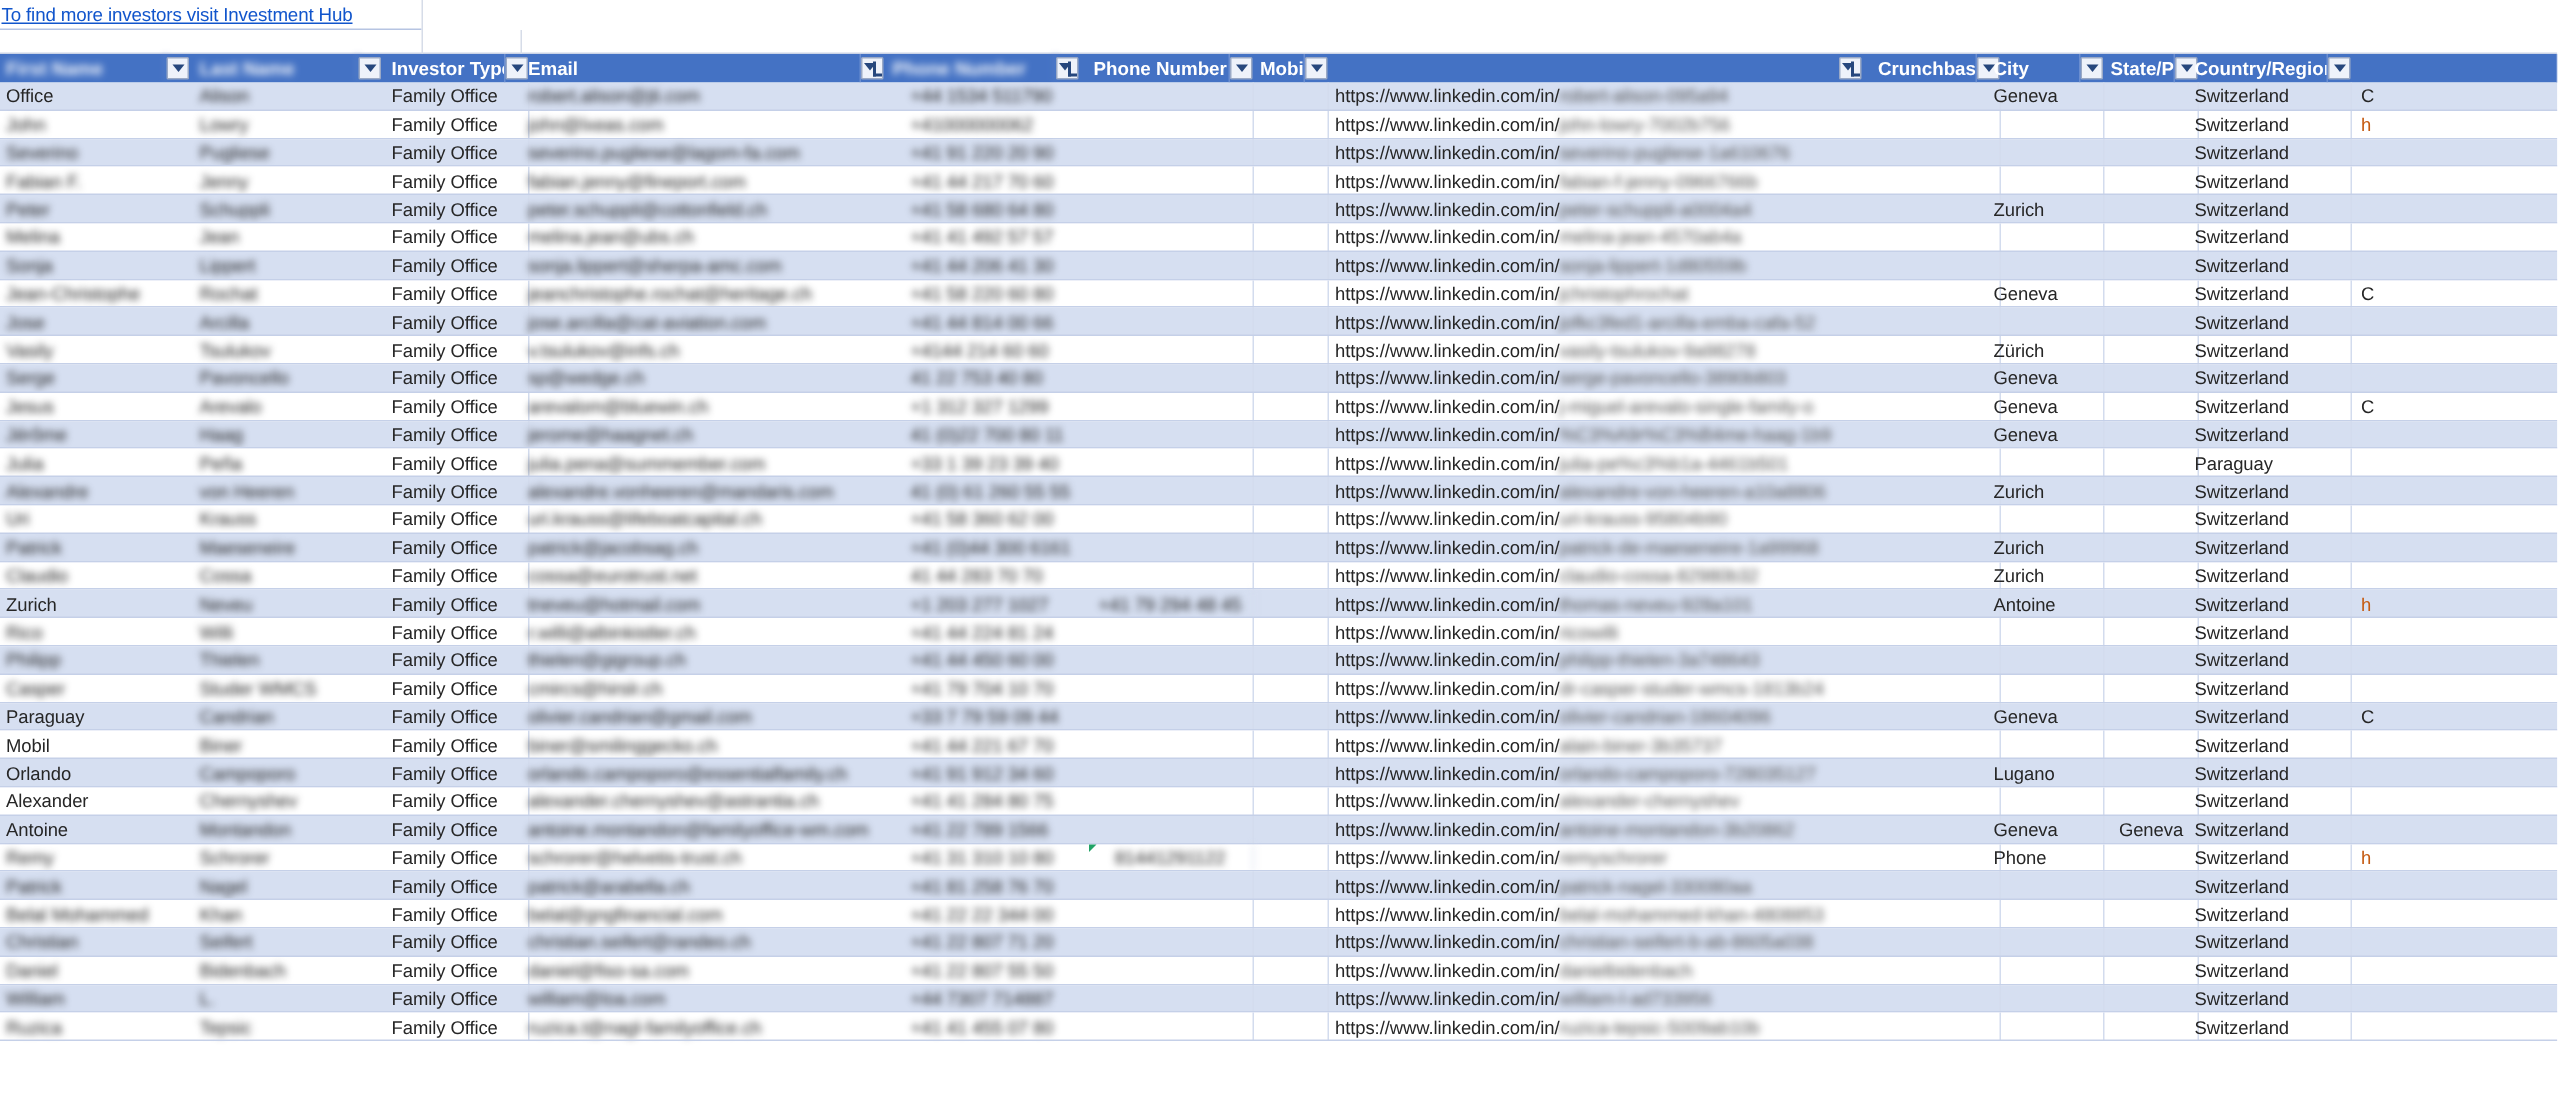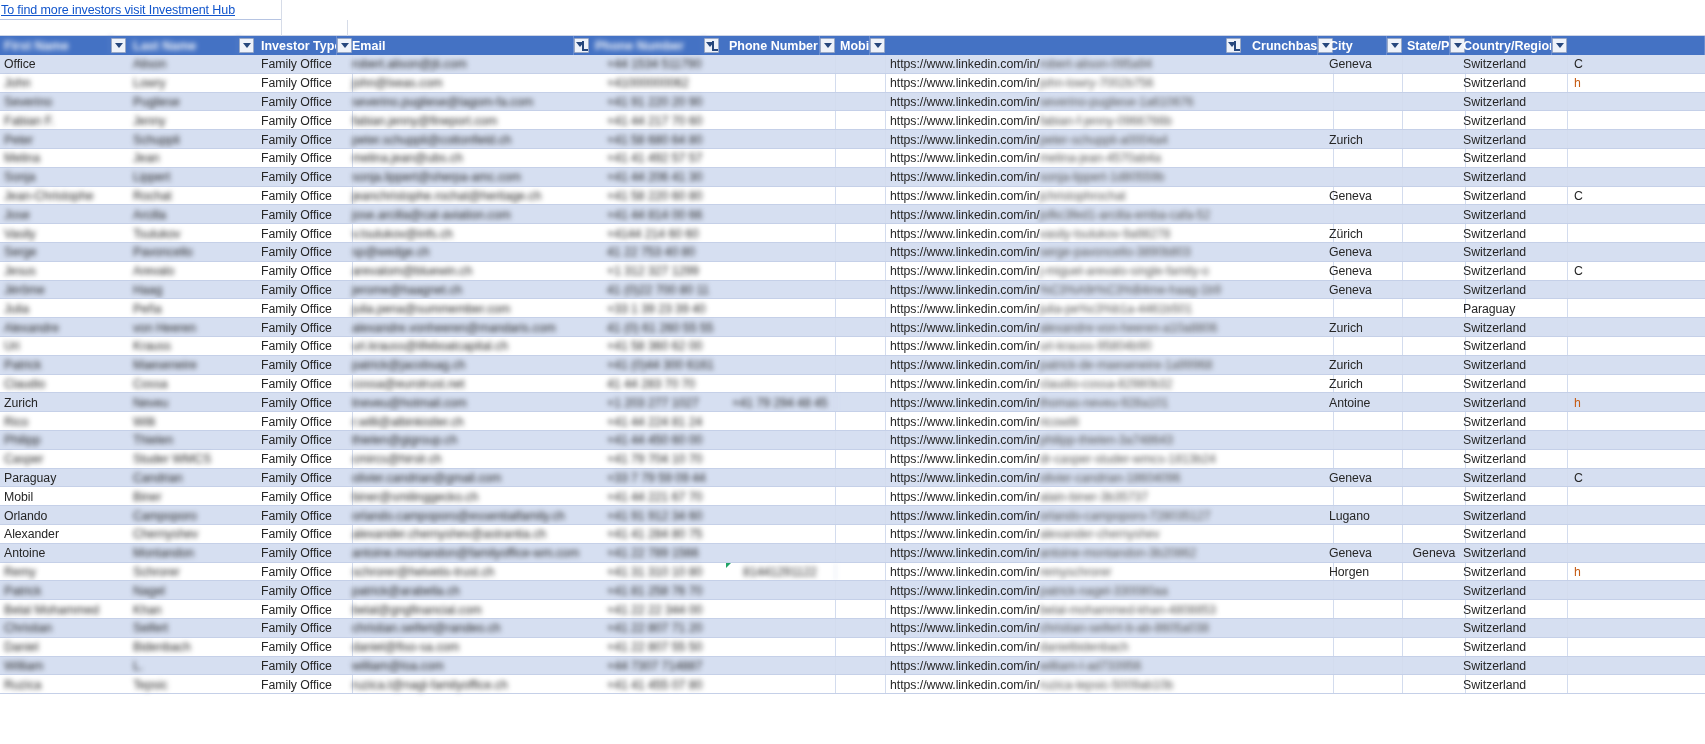--- a/index.html
+++ b/index.html
@@ -713,21 +713,21 @@
         <div class="cell vsep" style="left: 257px; width: 96px;">Family Office</div>
         <div class="cell blur" style="left: 348px; width: 242px;">schrorer@helvetis-trust.ch</div>
         <div class="cell blur" style="left: 591px; width: 129px; justify-content: flex-start; padding-left: 16px;">+41 31 310 10 80</div>
         <div class="cell vsep blur" style="left: 725px; width: 111px; justify-content: center; padding-left: 0px;">81441291122</div>
         <div class="cell vsep" style="left: 836px; width: 50px;"></div>
         <div class="cell" style="left: 886px; width: 370px;">
           <span class="pre">https://www.linkedin.com/in/</span>
           <span class="slug">remyschrorer</span>
         </div>
         <div class="cell vsep" style="left: 1248px; width: 86px;"></div>
-        <div class="cell vsep" style="left: 1325px; width: 78px;">Horgen</div>
+        <div class="cell vsep" style="left: 1325px; width: 78px;">Phone</div>
         <div class="cell vsep" style="left: 1403px; width: 63px; justify-content: center; padding-left: 0px;"></div>
         <div class="cell vsep" style="left: 1459px; width: 109px;">Switzerland</div>
         <div class="cell" style="left: 1570px; width: 151px; color: rgb(197, 90, 17);">h</div>
         <div class="green-tri" style="left: 726px;"></div>
       </div>
       <div class="row band">
         <div class="cell blur" style="left: 0px; width: 127px;">Patrick</div>
         <div class="cell blur" style="left: 129px; width: 126px;">Nagel</div>
         <div class="cell vsep" style="left: 257px; width: 96px;">Family Office</div>
         <div class="cell blur" style="left: 348px; width: 242px;">patrick@arabella.ch</div>

